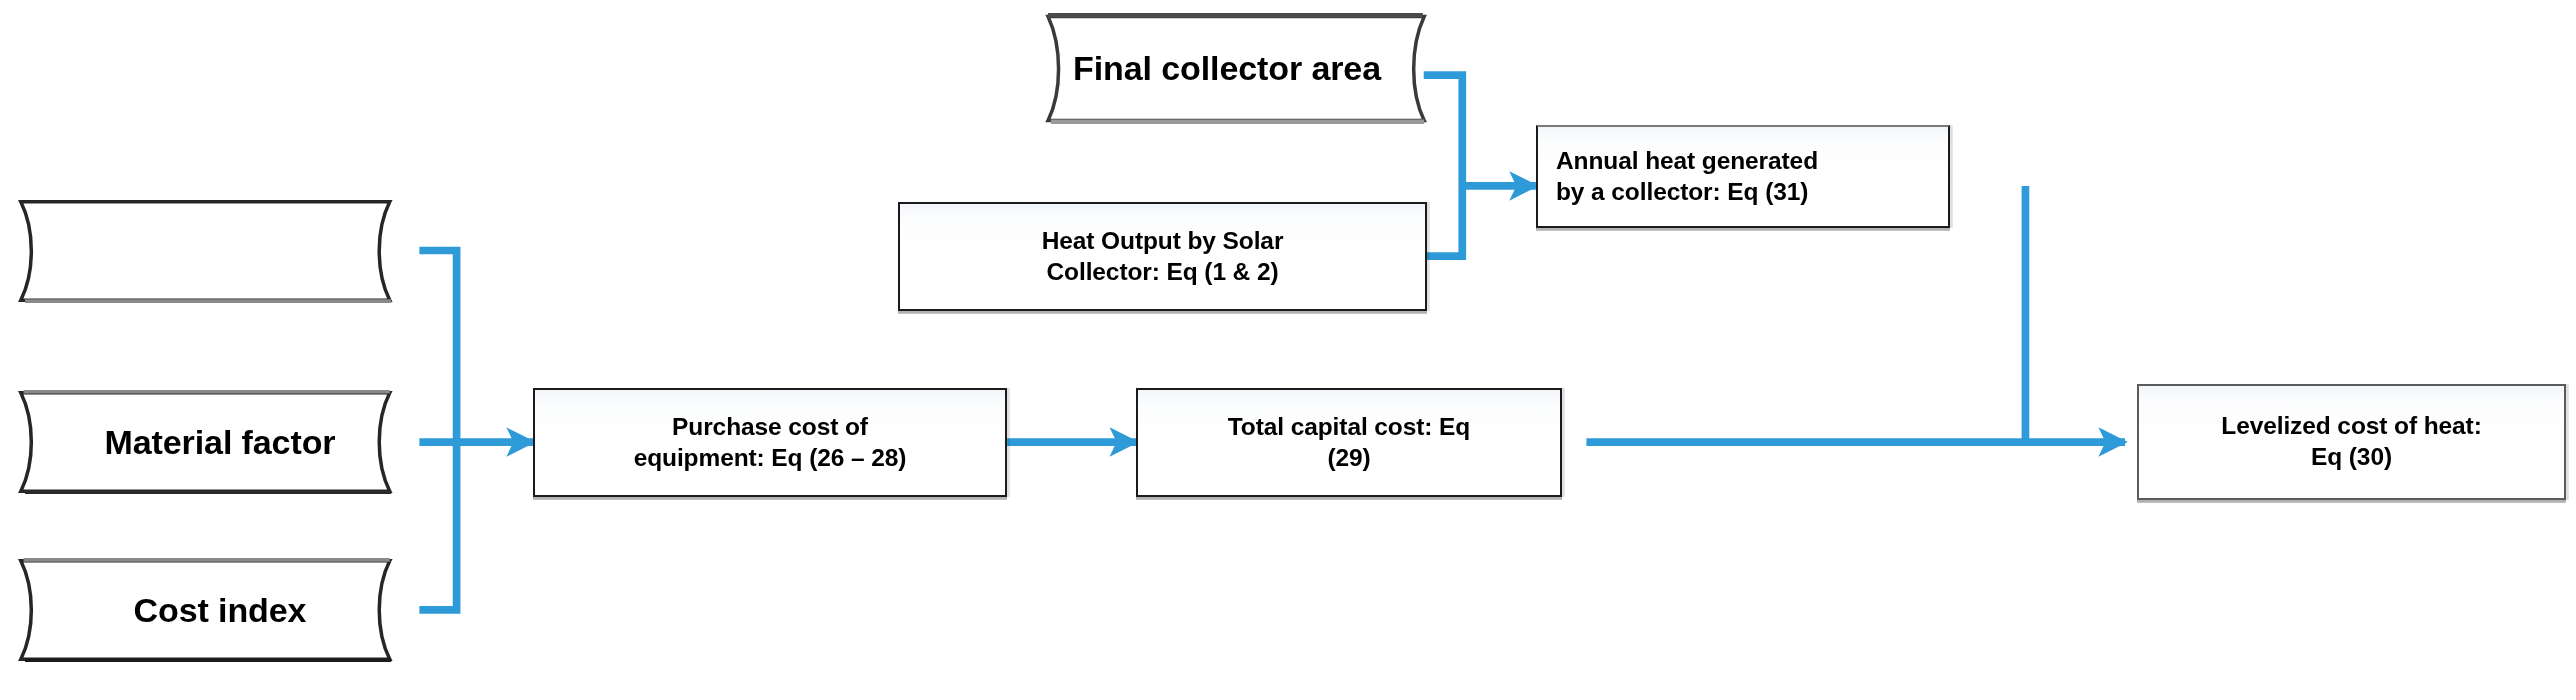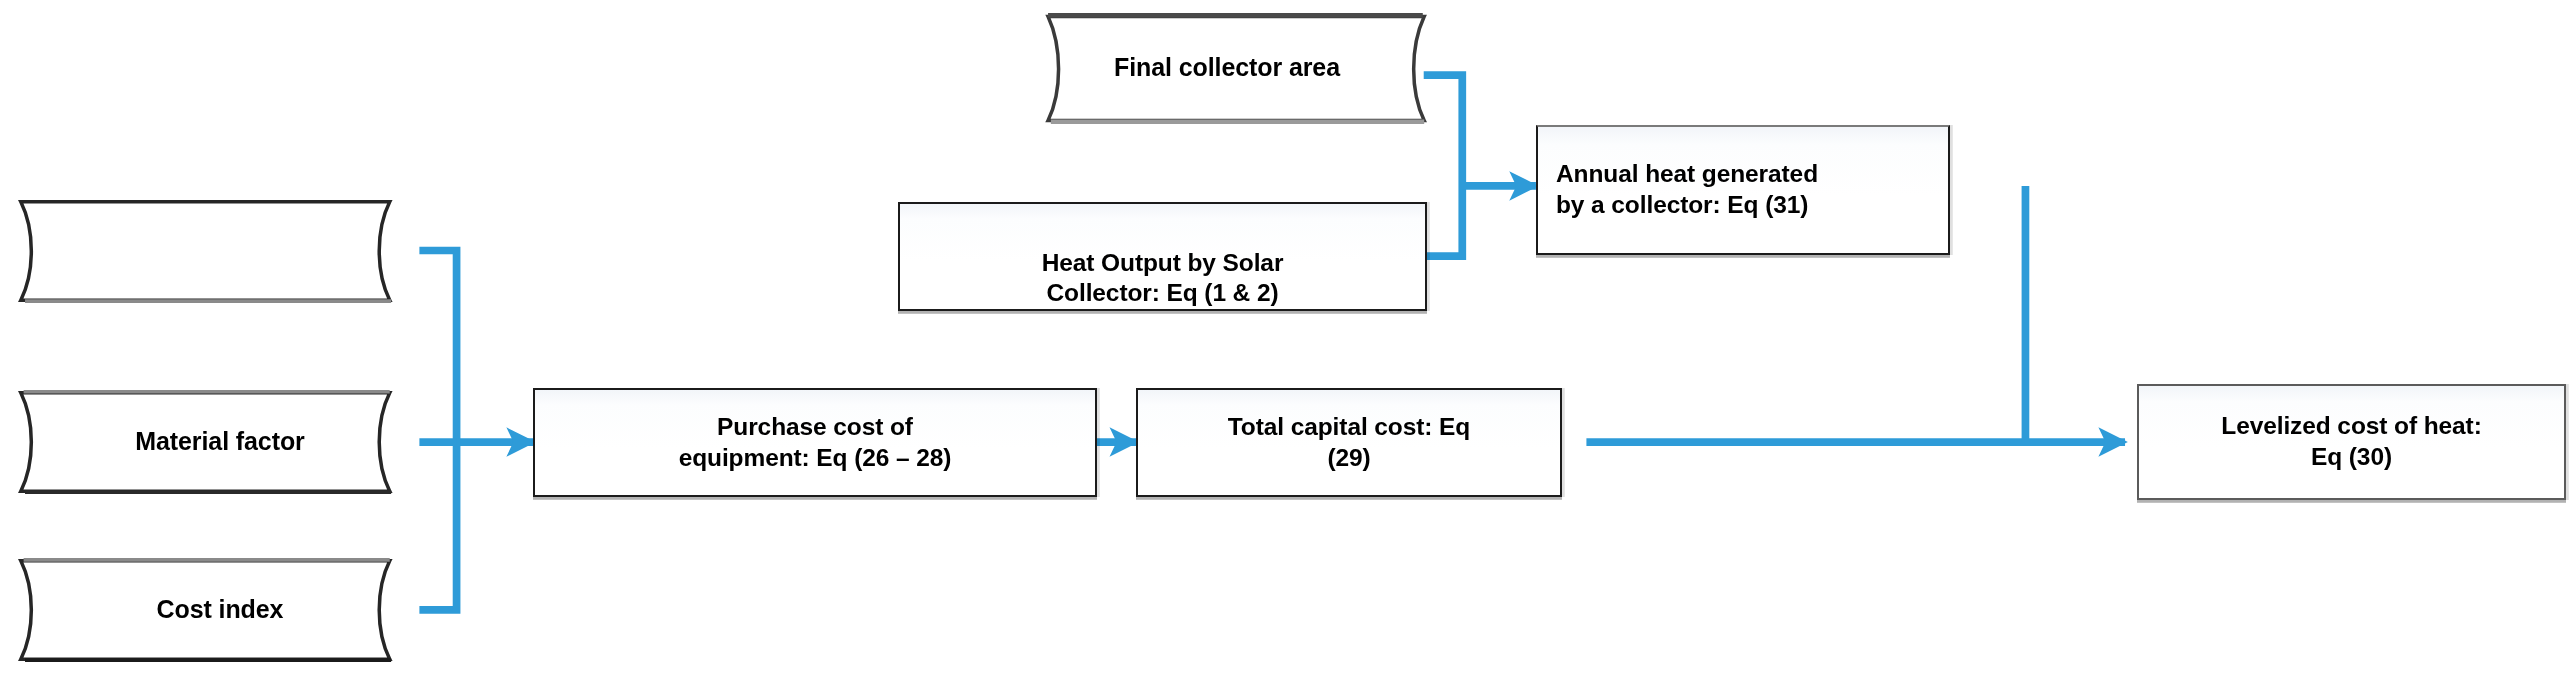--- a/index.html
+++ b/index.html
@@ -70,21 +70,21 @@
     left: 0;
     top: 0;
     width: 100%;
     height: 100%;
   }
   .data .lbl {
     position: relative;
     z-index: 2;
   }
   .t35 { font-size: 24.5px; }
-  .t36 { font-size: 25px; }
+  .t36 { font-size: 34px; }
   .leftish .lbl { text-align: left; padding-left: 18px; }
 </style>
 </head>
 <body>
 
 <div id="stage">
 
   <svg id="wires" viewBox="0 0 3673 999" preserveAspectRatio="none" xmlns="http://www.w3.org/2000/svg">
     <defs>
       <marker id="arrowBlue" markerWidth="11" markerHeight="11" refX="9.6" refY="5.5" orient="auto" markerUnits="userSpaceOnUse">
@@ -141,31 +141,31 @@
 
   <div class="node data t36" style="left:1027px; top:12.6px; width:400px; height:111px;">
     <svg class="datasvg" viewBox="0 0 570 158" preserveAspectRatio="none" xmlns="http://www.w3.org/2000/svg">
       <path d="M30,5 L566,5 C546,48 546,112 566,153 L30,153 C50,112 50,48 30,5 Z" fill="#ffffff" stroke="#3a3a3a" stroke-width="5"></path>
       <path d="M30,3 L564,3" stroke="#4a4a4a" stroke-width="7" fill="none"></path>
       <path d="M34,155 L566,155" stroke="#9a9a9a" stroke-width="7" fill="none"></path>
     </svg>
     <span class="lbl">Final collector area</span>
   </div>
 
-  <div class="node proc t35" style="left:898px; top:202px; width:529px; height:109px;align-items:flex-end;">
+  <div class="node proc t35" style="left:898px; top:202px; width:529px; height:109px;">
     <span class="lbl">Heat Output by Solar
 Collector: Eq (1 &amp; 2)</span>
   </div>
 
-  <div class="node proc topgrey t35 leftish" style="left:1536px; top:125px; width:414px; height:130px;align-items:center;">
+  <div class="node proc topgrey t35 leftish" style="left:1536px; top:125px; width:414px; height:103px;align-items:center;">
     <span class="lbl">Annual heat generated
 by a collector: Eq (31)</span>
   </div>
 
-  <div class="node proc t35" style="left:533px; top:388px; width:564px; height:109px;">
+  <div class="node proc t35" style="left:533px; top:388px; width:474px; height:109px;">
     <span class="lbl">Purchase cost of
 equipment: Eq (26 – 28)</span>
   </div>
 
   <div class="node proc t35" style="left:1136px; top:388px; width:426px; height:109px;">
     <span class="lbl">Total capital cost: Eq
 (29)</span>
   </div>
 
   <div class="node proc soft t35" style="left:2125px; top:384px; width:429px; height:116px;">

